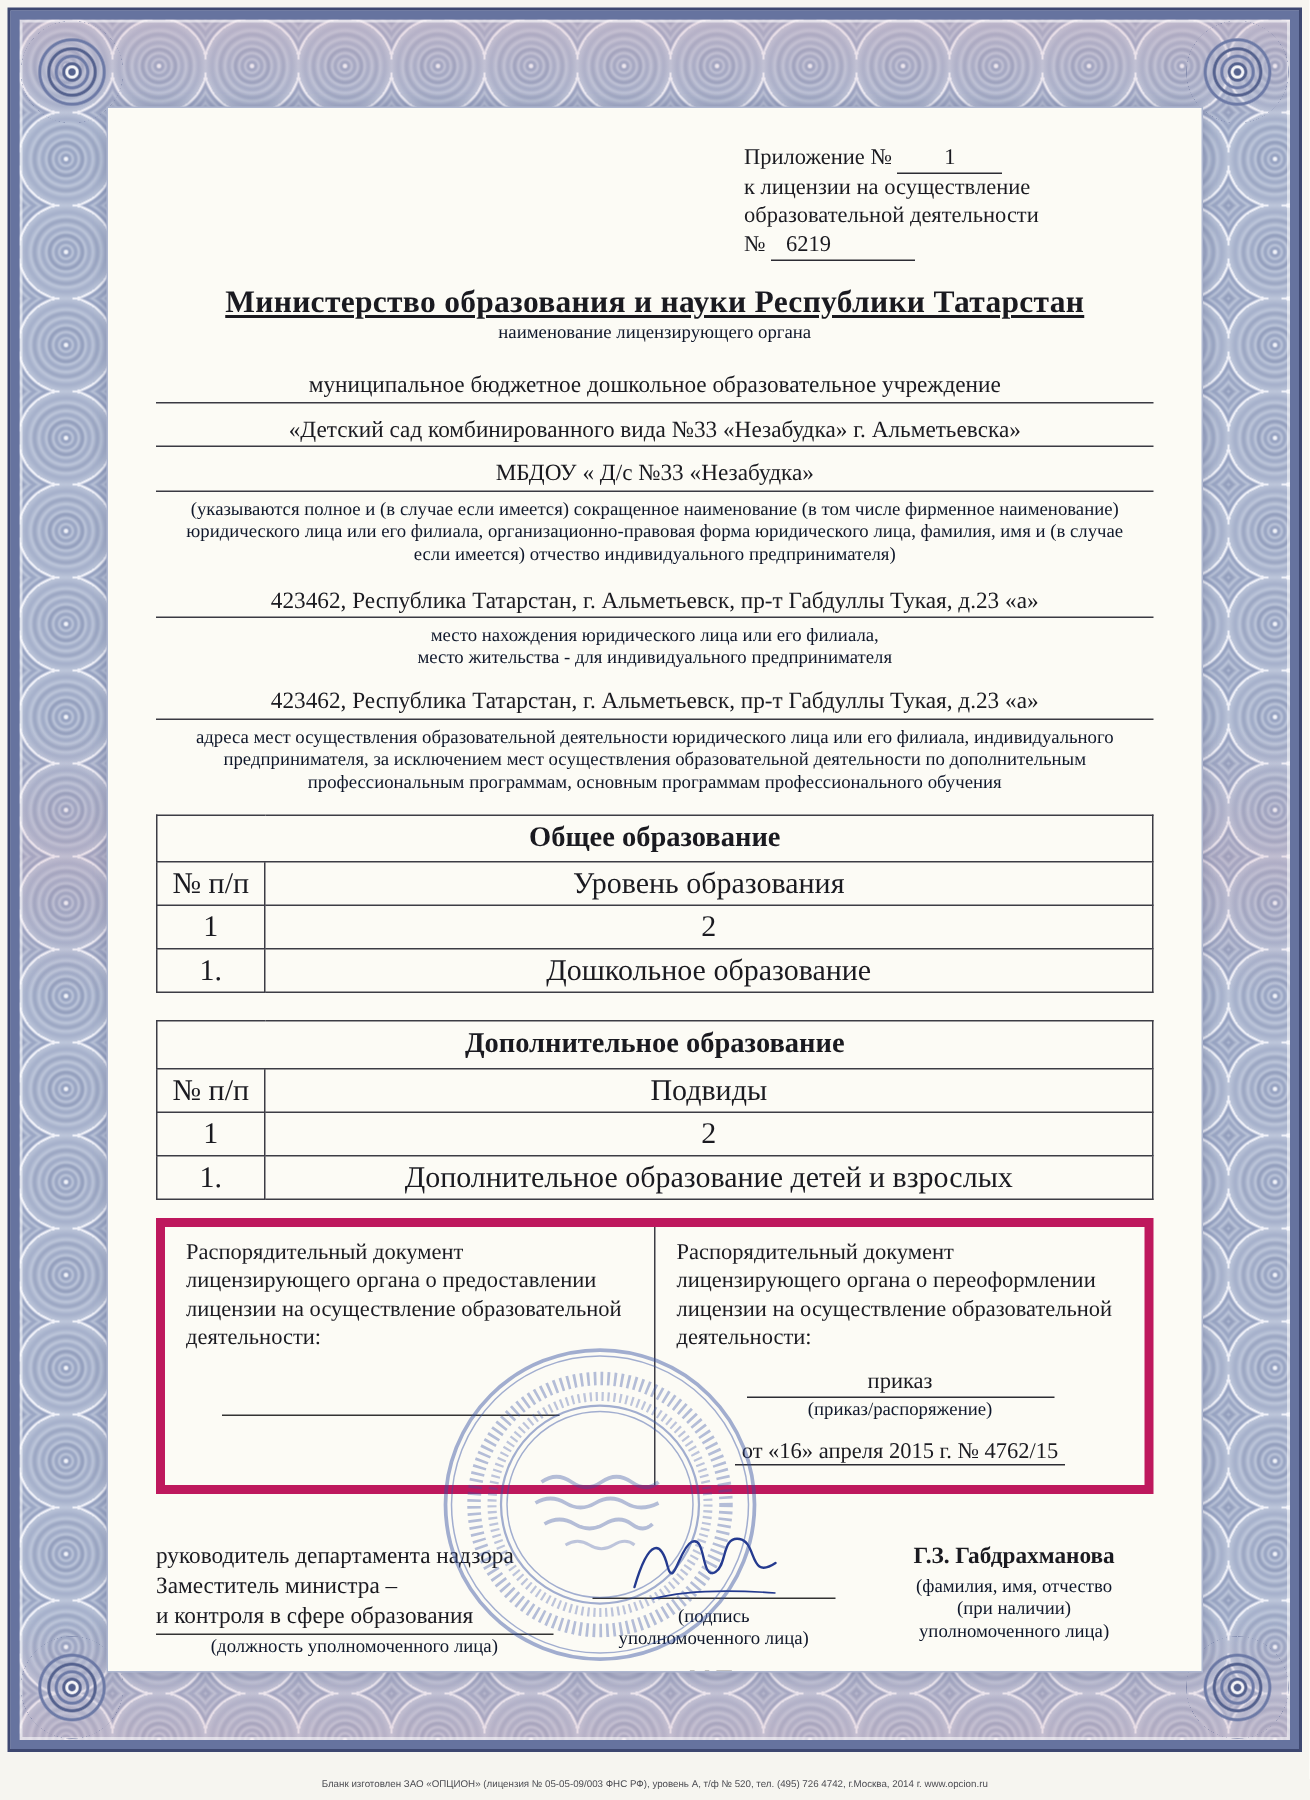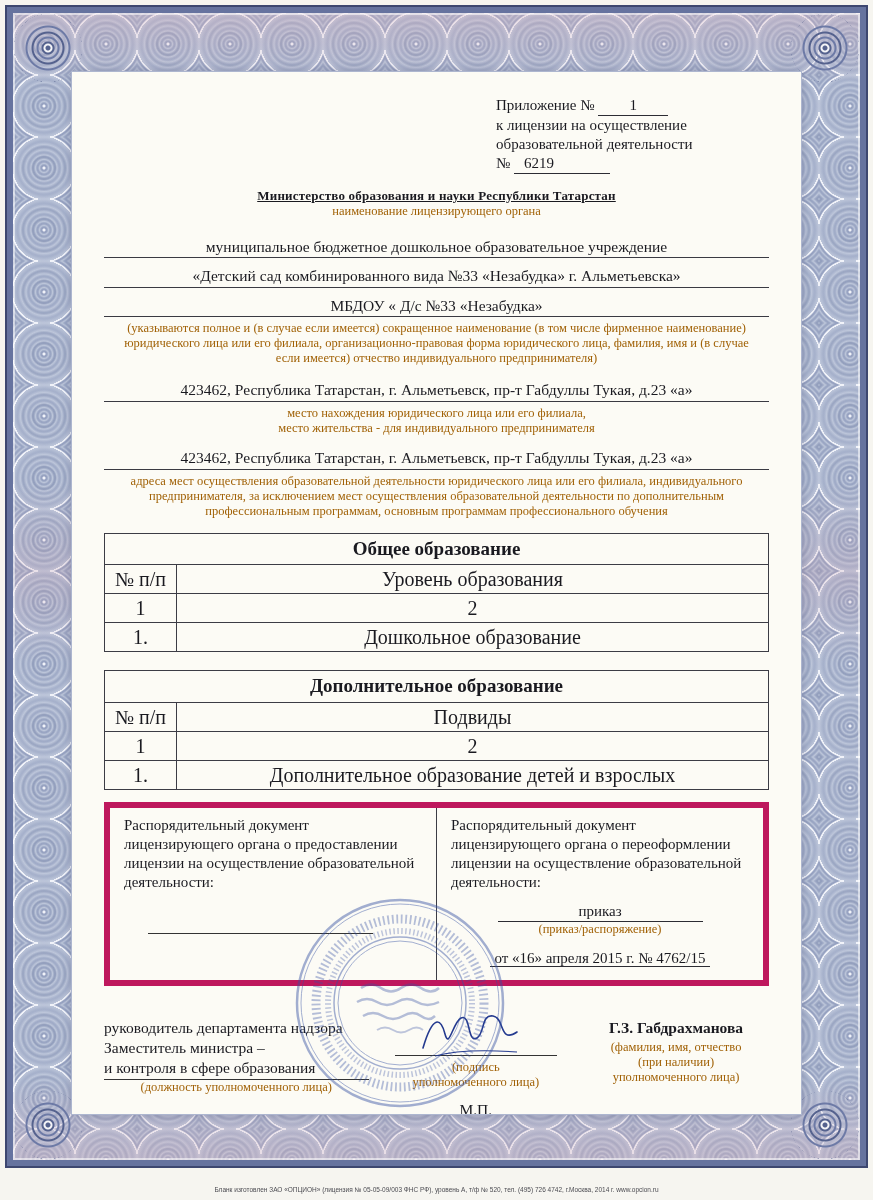--- a/index.html
+++ b/index.html
@@ -55,22 +55,22 @@
 
   .header-block { margin-left:392px; }
   .u { border-bottom:1px solid #2c2c33; }
   .slot { display:inline-block; text-align:center; }
   .num1-slot { min-width:70px; }
   .num2-slot { min-width:96px; text-align:left; padding-left:10px; }
   .day-slot { min-width:30px; }
   .month-slot { min-width:70px; }
   .year-slot { min-width:58px; text-align:right; padding-right:4px; }
 
-  .ministry-title { margin-top:14px; text-align:center; font-weight:bold; font-size:13px; text-decoration:underline; letter-spacing:.2px; }
-  .caption { font-size:12.5px; line-height:1.2; text-align:center; color:#a16207; }
+  .ministry-title { margin-top:14px; text-align:center; font-weight:bold; font-size:21px; text-decoration:underline; letter-spacing:.2px; }
+  .caption { font-size:12.5px; line-height:1.2; text-align:center; color:#0f172a; }
   .caption-block { margin-top:4px; padding:0 8px; }
 
   .ruled { border-bottom:1px solid #3a3a42; text-align:center; padding-bottom:1px; font-size:15.5px; }
   .mt18{margin-top:18px}.mt14{margin-top:14px}.mt12{margin-top:12px}.mt8{margin-top:8px}.mt4{margin-top:4px}
 
   .doc-table { width:100%; border-collapse:collapse; margin-top:14px; }
   .doc-table td { border:1px solid #3c3c45; text-align:center; font-size:20px; padding:1px 6px; line-height:1.3; }
   .doc-table .t-title { font-size:19px; font-weight:bold; padding:3px 0; }
   .doc-table .c1 { width:72px; }
   .tbl2 { margin-top:18px; }

